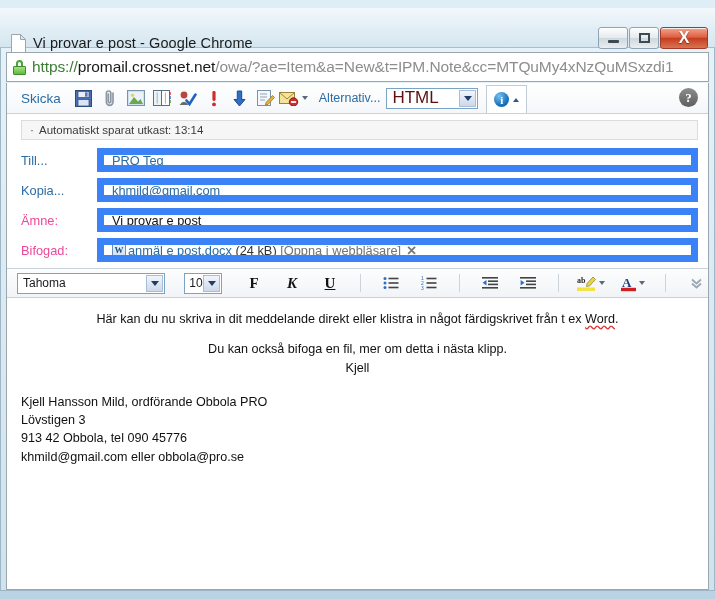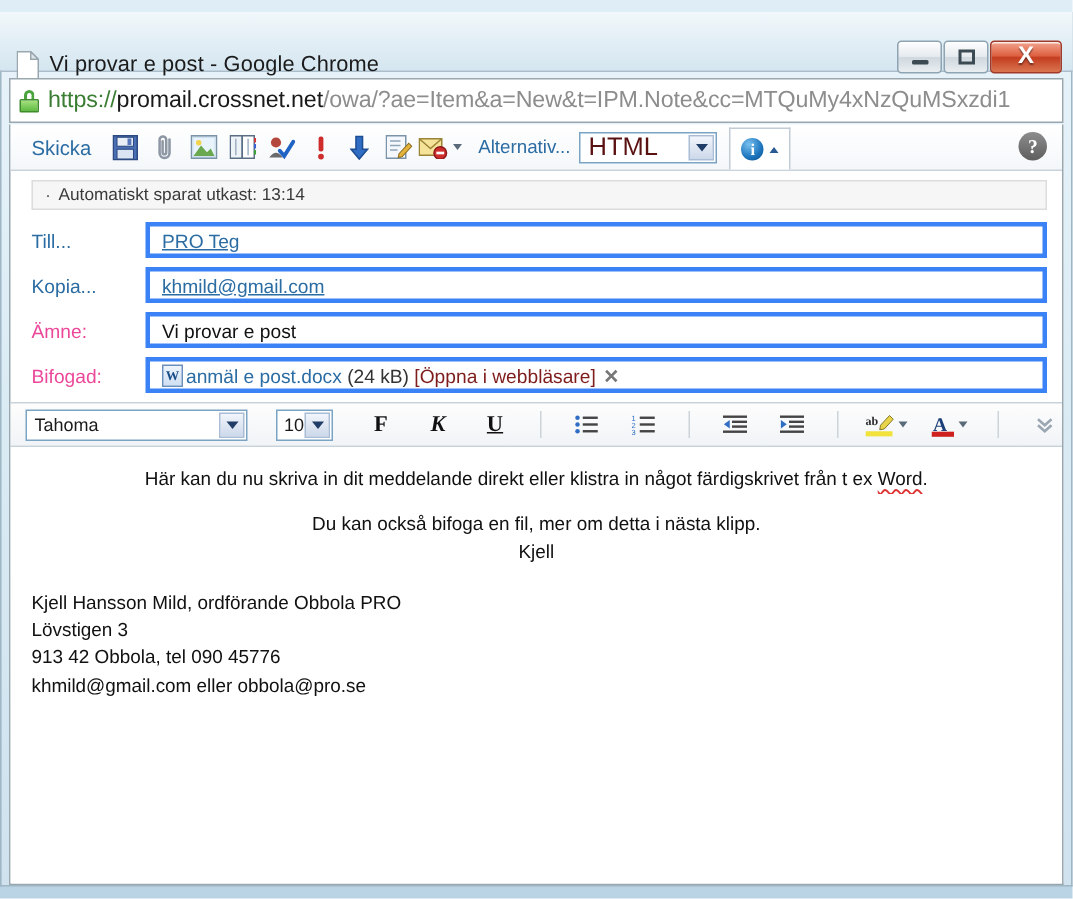--- a/index.html
+++ b/index.html
@@ -211,36 +211,36 @@
   .fields { padding: 8px 10px 0 14px; }
   .frow { display: flex; align-items: center; margin-bottom: 6px; height: 24px; }
   .flabel {
     width: 76px; flex: none;
     font-size: 12.8px;
   }
   .flabel.link { color:#2b6ca3; cursor: pointer; }
   .flabel.static { color:#ec4899; }
   .fbox {
     flex: 1; height: 24px;
-    border: 3px solid #3b82f6;
+    border: 7px solid #3b82f6;
     background: #fff;
     box-sizing: border-box;
     display: flex; align-items: center;
     padding-left: 8px;
     font-size: 12.8px;
     overflow: hidden;
   }
   .recip {
     color: #2b6ca3; text-decoration: underline; cursor: pointer;
     font-size: 12.8px;
   }
   .subject-val { color:#111; }
   .att-name { color:#2b6ca3; cursor:pointer; }
   .att-size { color:#333; }
-  .att-open { color:#7f1d1d; cursor:pointer;text-align:center; }
+  .att-open { color:#737373; cursor:pointer;text-align:center; }
   .att-x { color:#777; margin-left:5px; font-weight:bold; cursor:pointer; }
   .word-icon {
     width: 14px; height: 15px; flex:none; margin-right: 2px;
     background: linear-gradient(180deg,#eef4fb 0%,#cfe0f2 100%);
     border: 1px solid #6a8fbd;
     display:flex;align-items:center;justify-content:center;
     font-size: 9px; color:#1b4f8a; font-weight: bold;
     font-family: "Liberation Serif", serif;
     box-sizing: border-box;
   }

